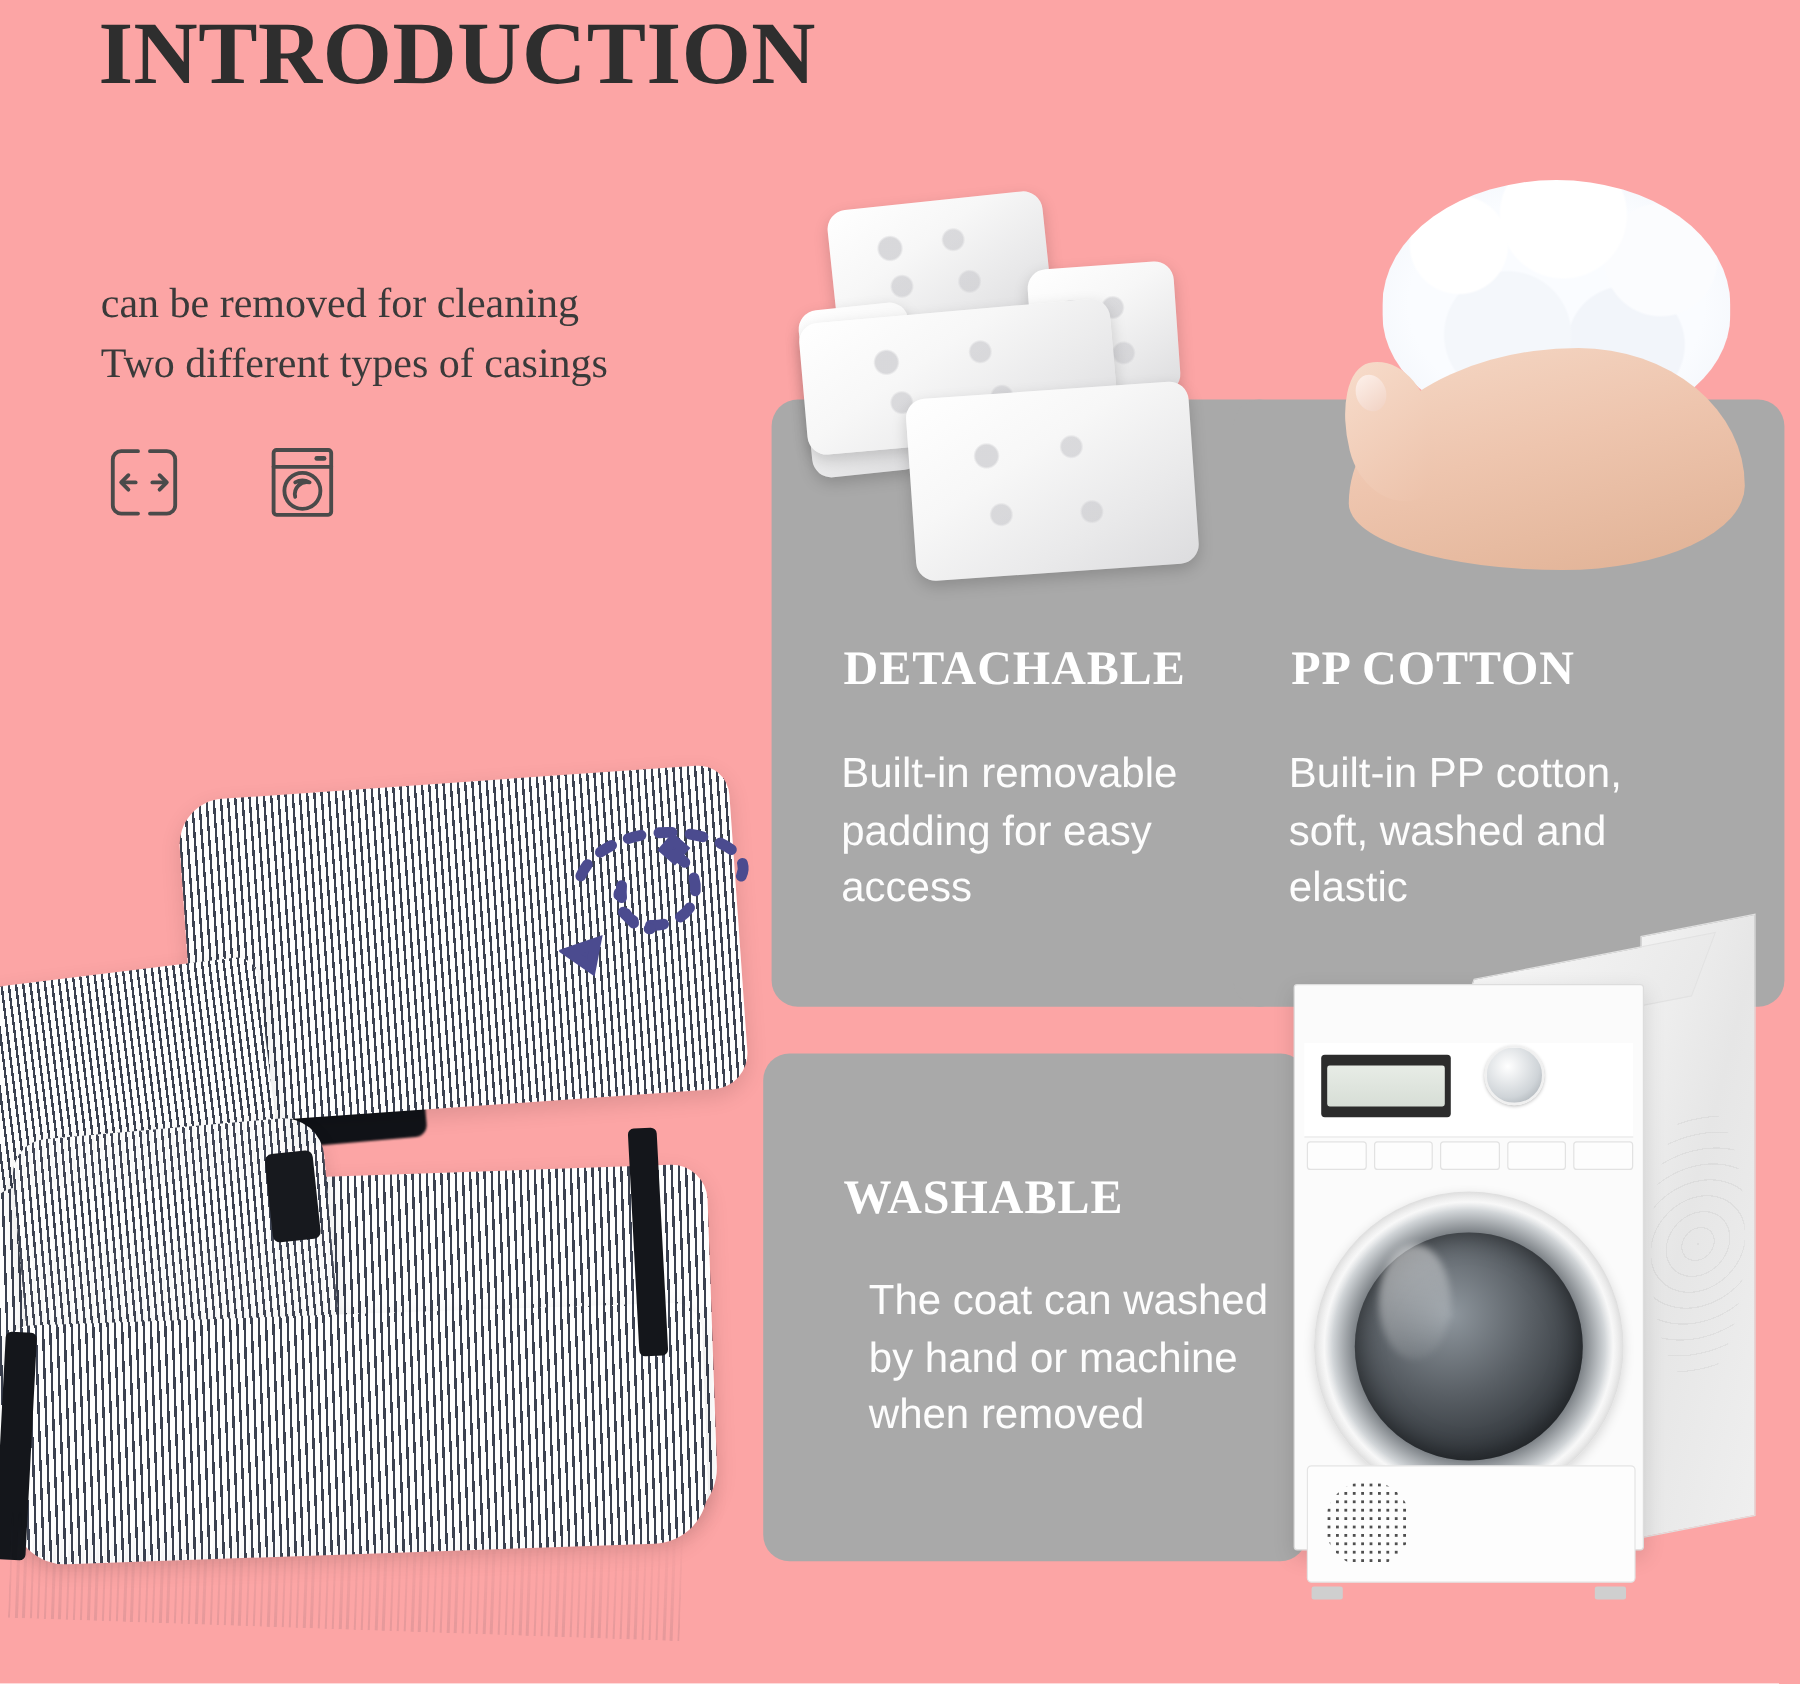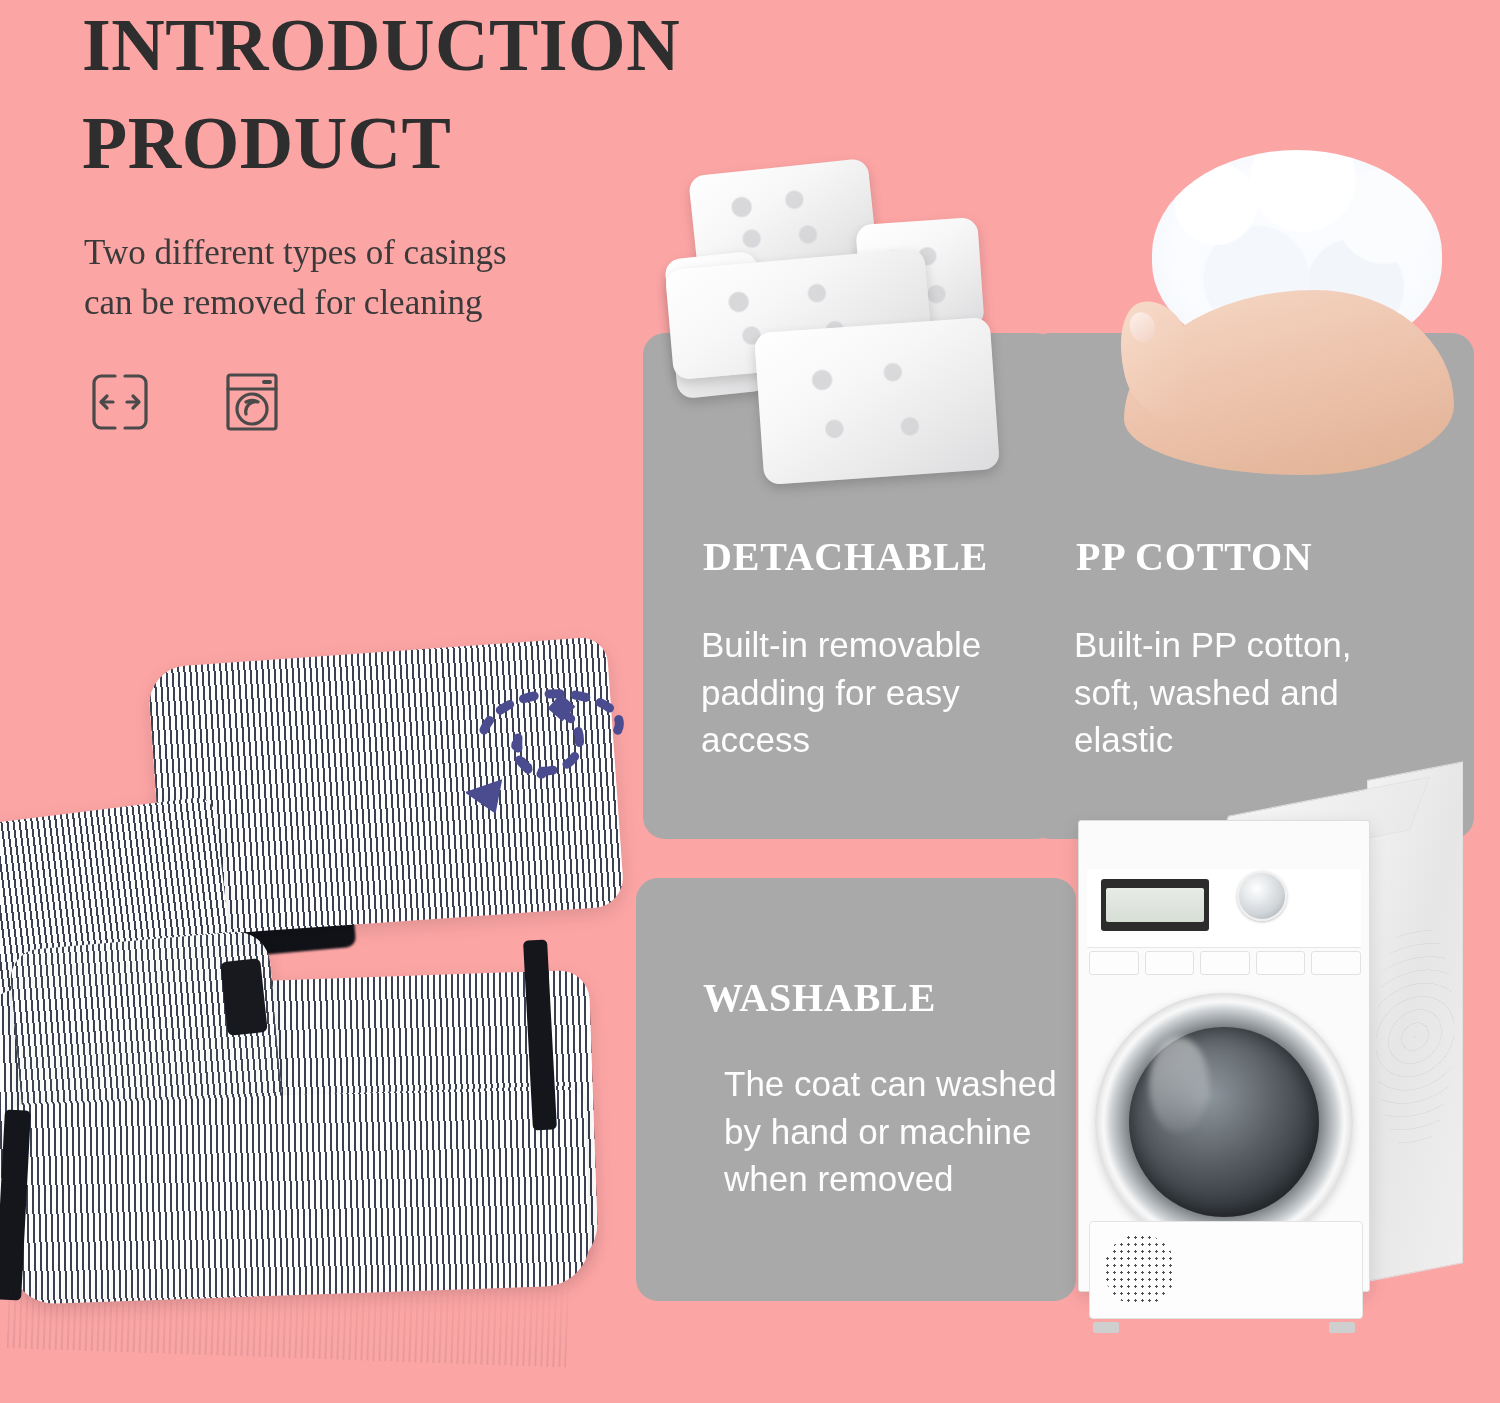--- a/index.html
+++ b/index.html
@@ -15,21 +15,21 @@
   .subhead{
     position:absolute;left:84px;top:228px;width:540px;
     font-family:"Liberation Serif",serif;font-weight:400;
     font-size:35px;line-height:1.42;color:#3a3a3a;
   }
   .icon-row{position:absolute;left:84px;top:366px;display:flex;gap:60px;align-items:flex-start;}
   .ico{width:72px;height:72px;}
   .ico svg{display:block;width:72px;height:72px;}
 
   
-  .card{position:absolute;background:#a9a9a9;border-radius:22px;}
+  .card{position:absolute;background:#a9a9a9;border-radius:22px;padding-left:13px;}
   .card.detachable{left:643px;top:333px;width:415px;height:506px;}
   .card.ppcotton{left:1028px;top:333px;width:446px;height:506px;}
   .card.washable{left:636px;top:878px;width:440px;height:423px;}
 
   .card-title{
     position:absolute;color:#ffffff;font-family:"Liberation Serif",serif;
     font-weight:700;font-size:40px;letter-spacing:.8px;line-height:1;
   }
   .card-body{
     position:absolute;color:#fdfdfd;font-family:Liberation Sans, sans-serif;
@@ -152,26 +152,25 @@
   
   .swirl{position:absolute;left:466px;top:678px;width:170px;height:150px;}
 </style>
 </head>
 <body>
 
 <div id="page">
 
   <div class="headline">
     <div>INTRODUCTION</div>
-    <div>PRODUCT</div>
   </div>
 
   <div class="subhead">
+    <div>can be removed for cleaning</div>
     <div>Two different types of casings</div>
-    <div>can be removed for cleaning</div>
   </div>
 
   <div class="icon-row">
     <span class="ico">
       <svg viewBox="0 0 72 72" fill="none" stroke="#4a4a4a" stroke-width="3.2" stroke-linecap="round" stroke-linejoin="round">
         <path d="M31 10 H17 a7 7 0 0 0 -7 7 v38 a7 7 0 0 0 7 7 h14"></path>
         <path d="M41 10 H55 a7 7 0 0 1 7 7 v38 a7 7 0 0 1 -7 7 H41"></path>
         <path d="M29 36 H18"></path>
           <path d="M23 30 L17 36 L23 42"></path>
         <path d="M43 36 H54"></path>

